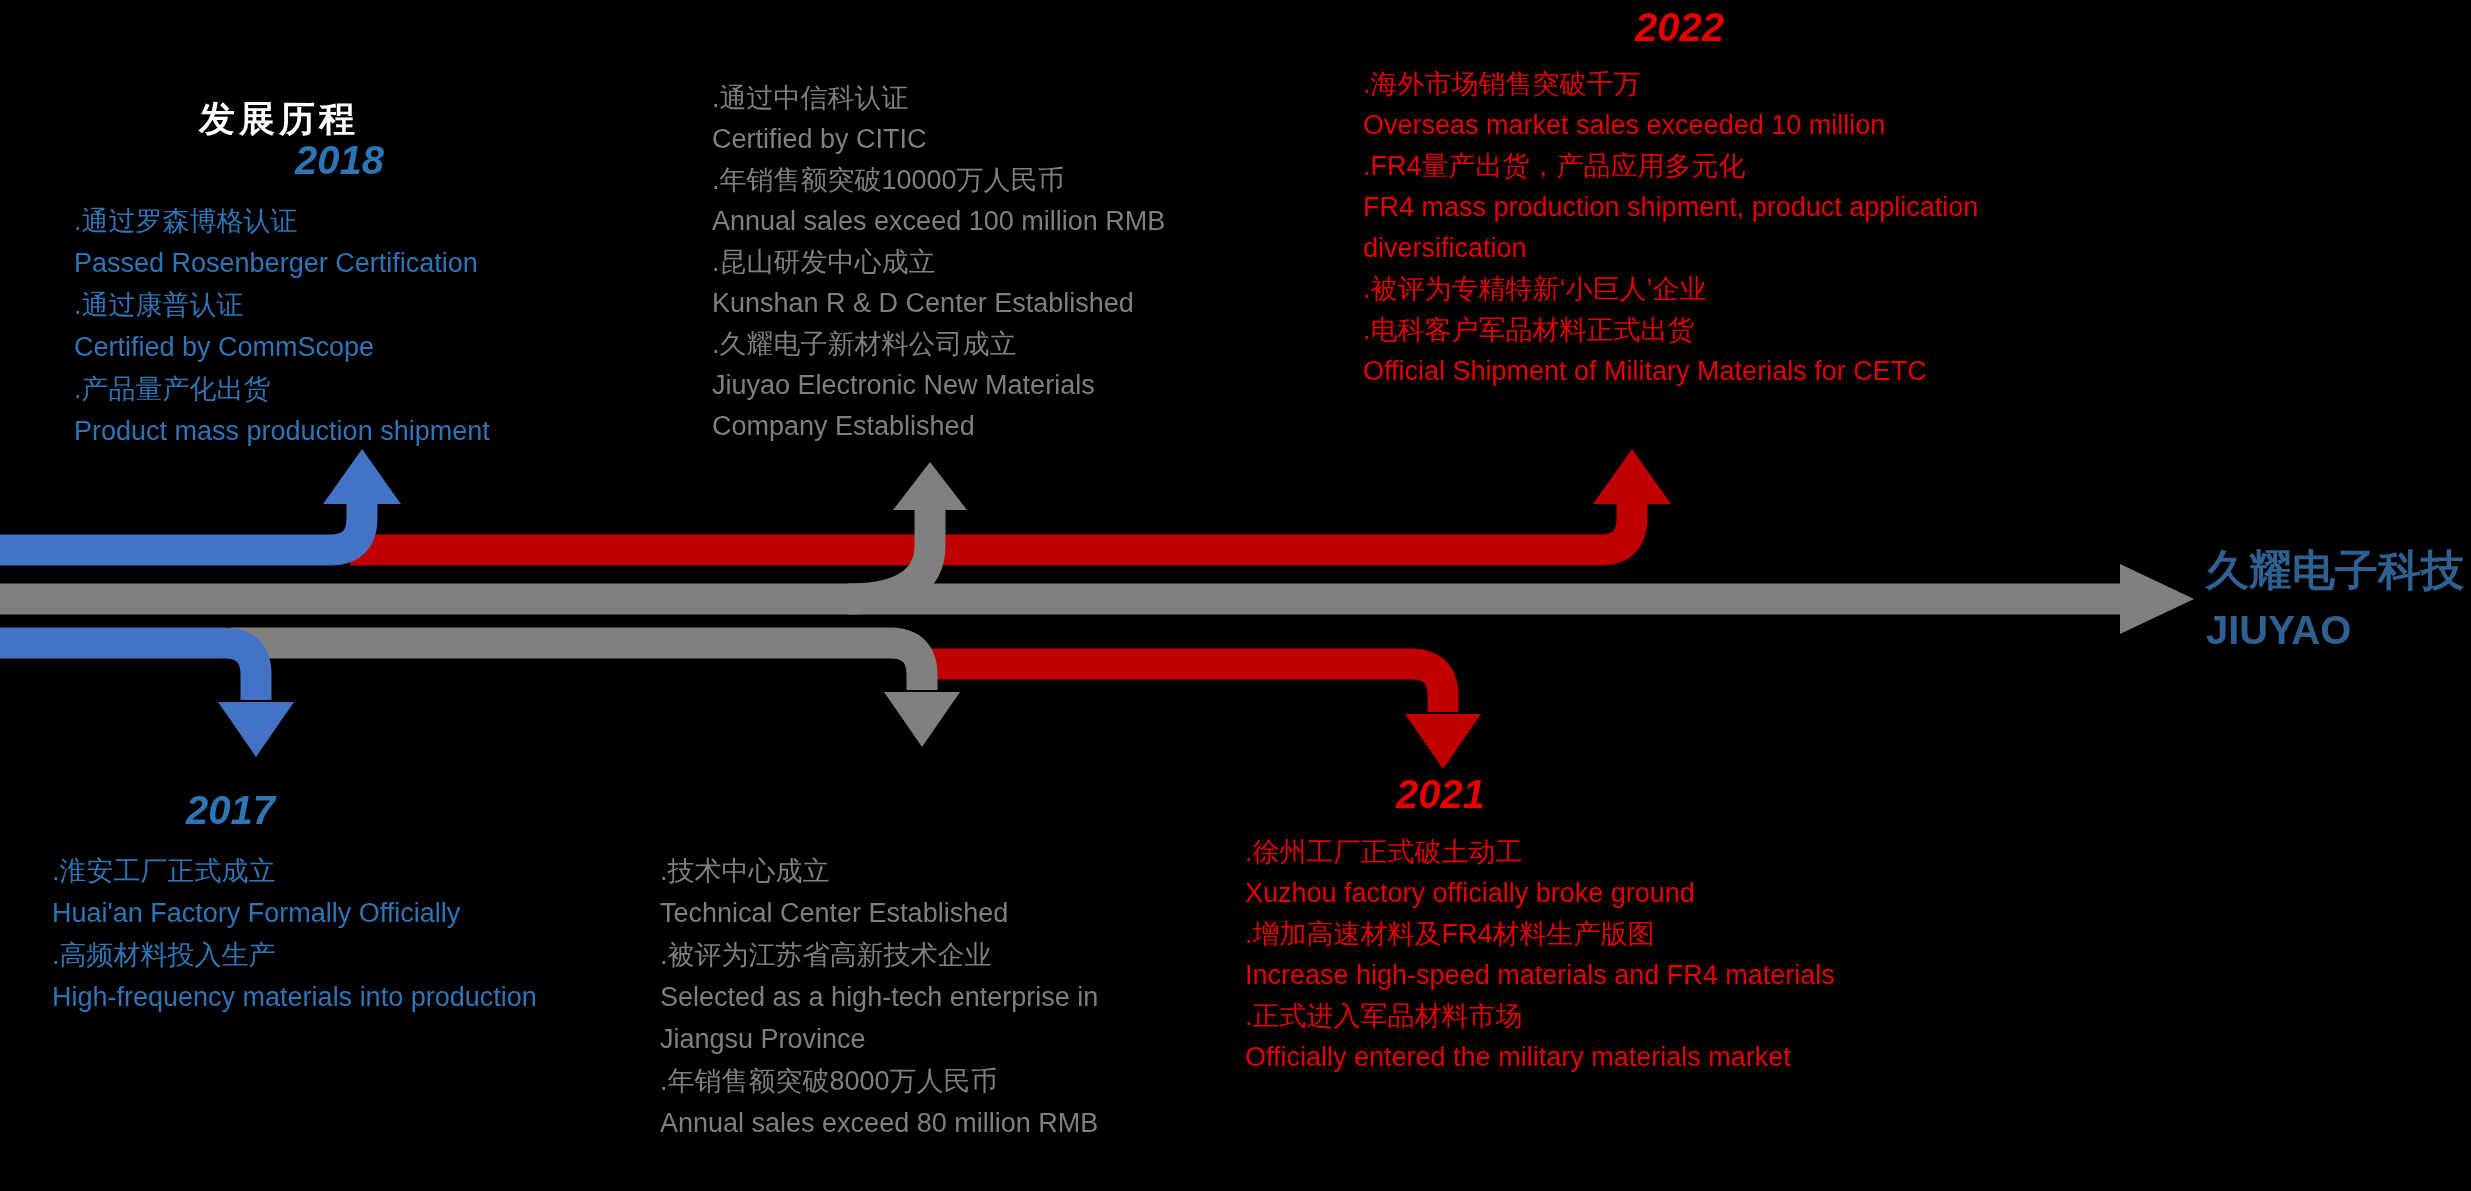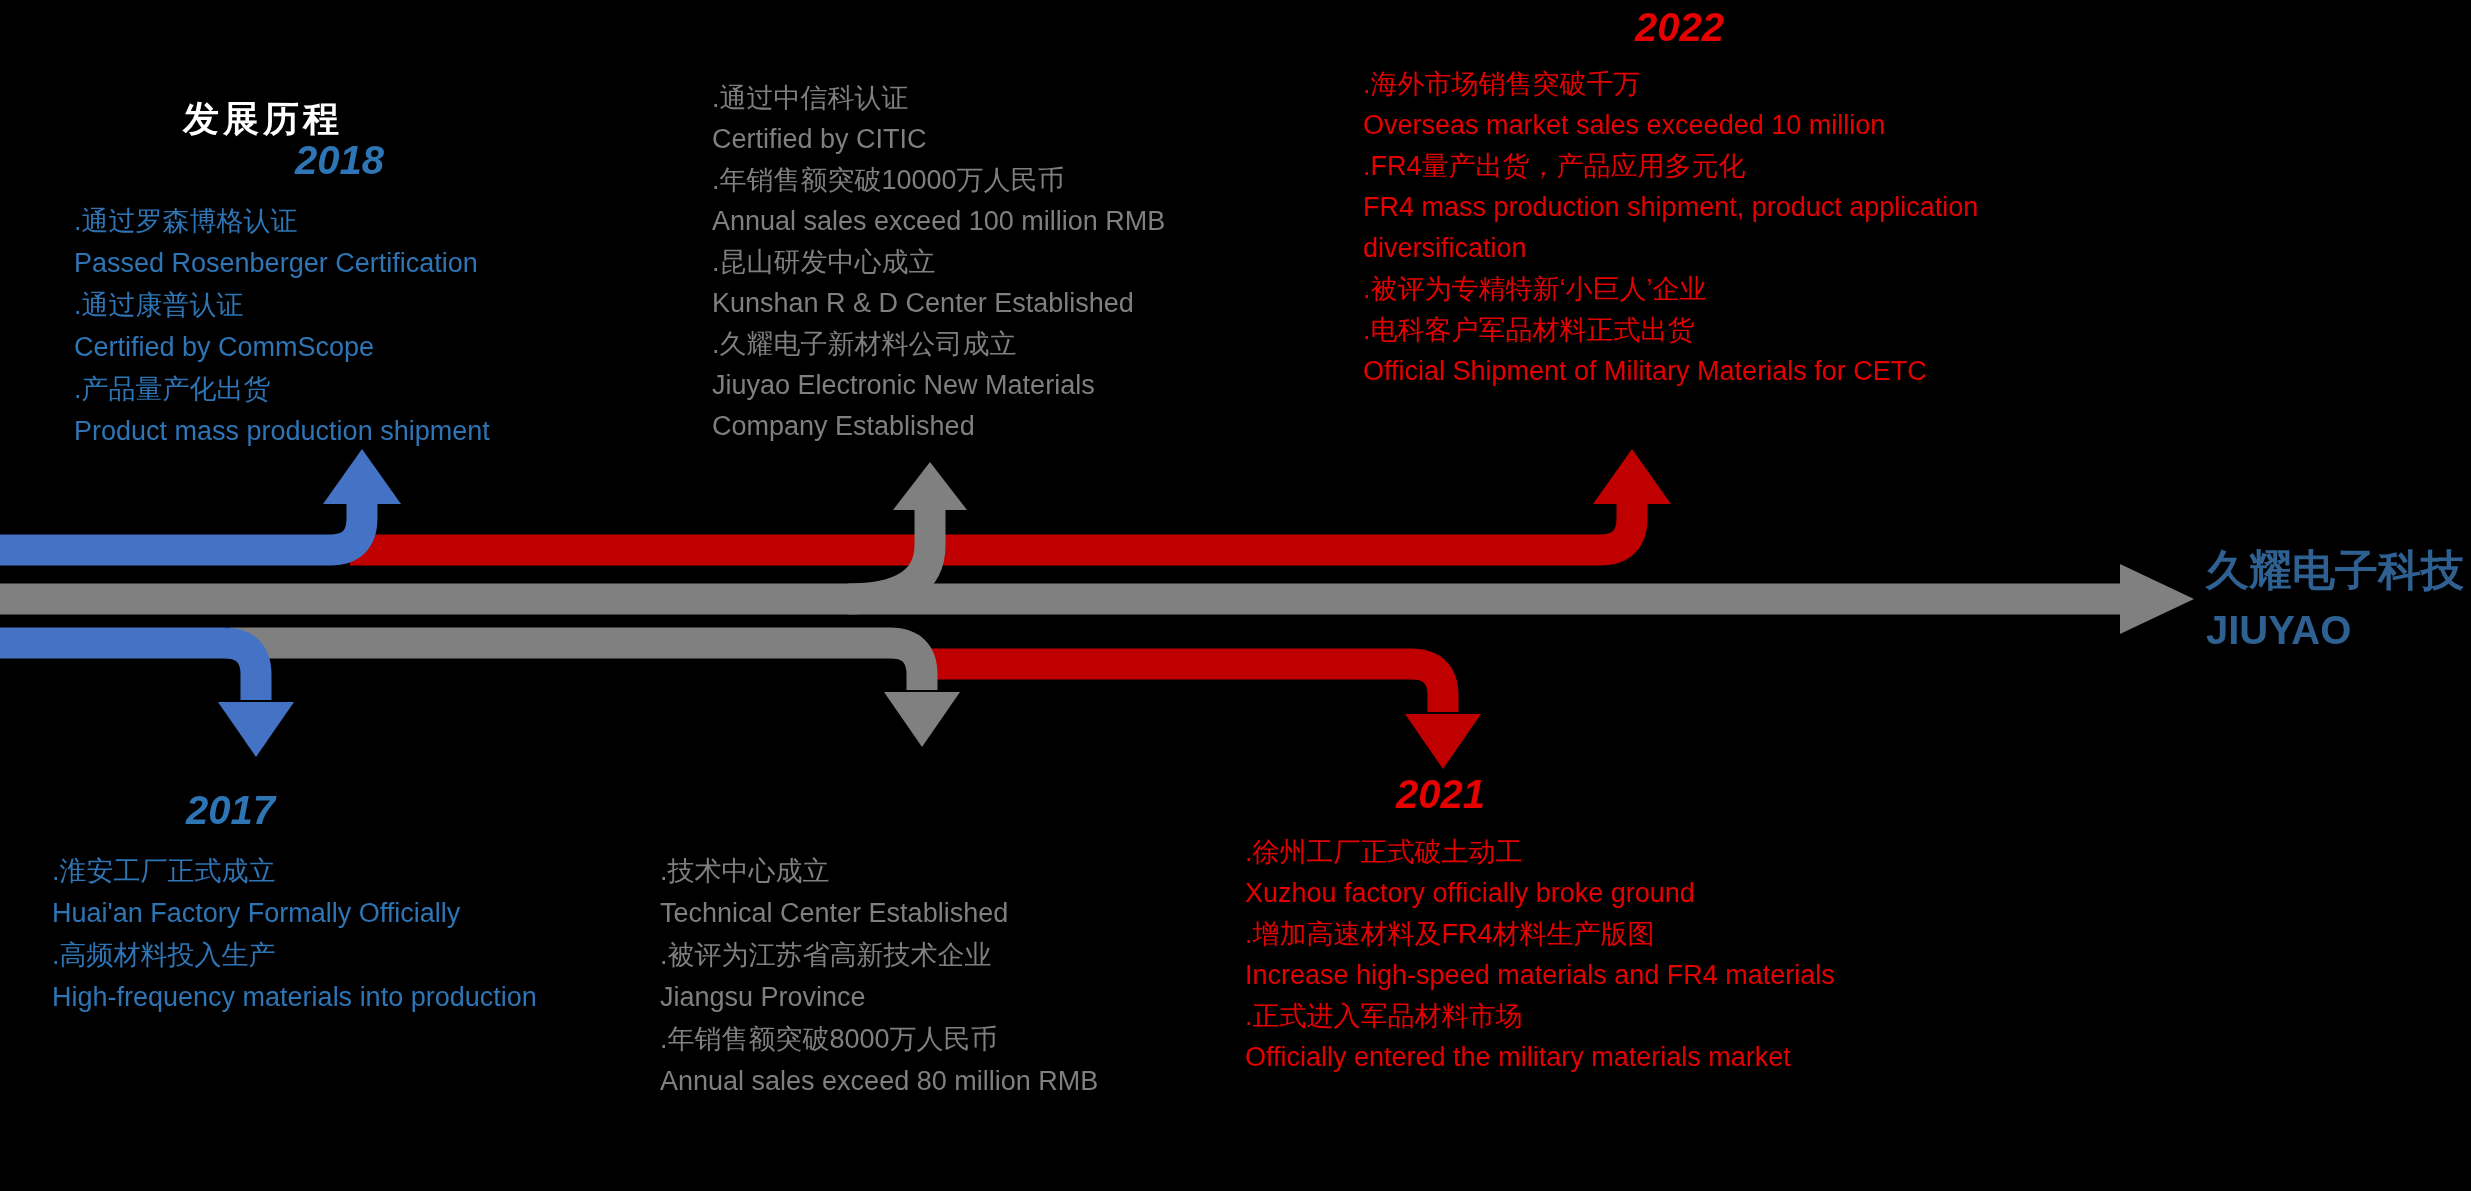--- a/index.html
+++ b/index.html
@@ -14,20 +14,21 @@
   }
   .tl-svg {
     position: absolute; left: 0; top: 0;
     width: 2471px; height: 1191px;
   }
   .page-title {
     position: absolute;
     font-size: 36px; font-weight: bold; color: #FFFFFF;
     letter-spacing: 4px;
     white-space: nowrap;
+    margin-left: 16px;
   }
   .year {
     position: absolute;
     font-size: 40px; font-weight: bold;
     white-space: nowrap;
     font-style: italic;
   }
   .block {
     position: absolute;
     font-size: 27px;
@@ -118,20 +119,21 @@
     <span>.淮安工厂正式成立</span>
     <span>Huai'an Factory Formally Officially</span>
     <span>.高频材料投入生产</span>
     <span>High-frequency materials into production</span>
   </div>
 
   <div class="block lh42 c-gray" style="left:660px; top:850px;">
     <span>.技术中心成立</span>
     <span>Technical Center Established</span>
     <span>.被评为江苏省高新技术企业</span>
+    <span>Selected as a high-tech enterprise in</span>
     <span>Jiangsu Province</span>
     <span>.年销售额突破8000万人民币</span>
     <span>Annual sales exceed 80 million RMB</span>
   </div>
 
   <div class="year c-red" style="left:1396px; top:772px;">2021</div>
   <div class="block lh41 c-red" style="left:1245px; top:832px;">
     <span>.徐州工厂正式破土动工</span>
     <span>Xuzhou factory officially broke ground</span>
     <span>.增加高速材料及FR4材料生产版图</span>

